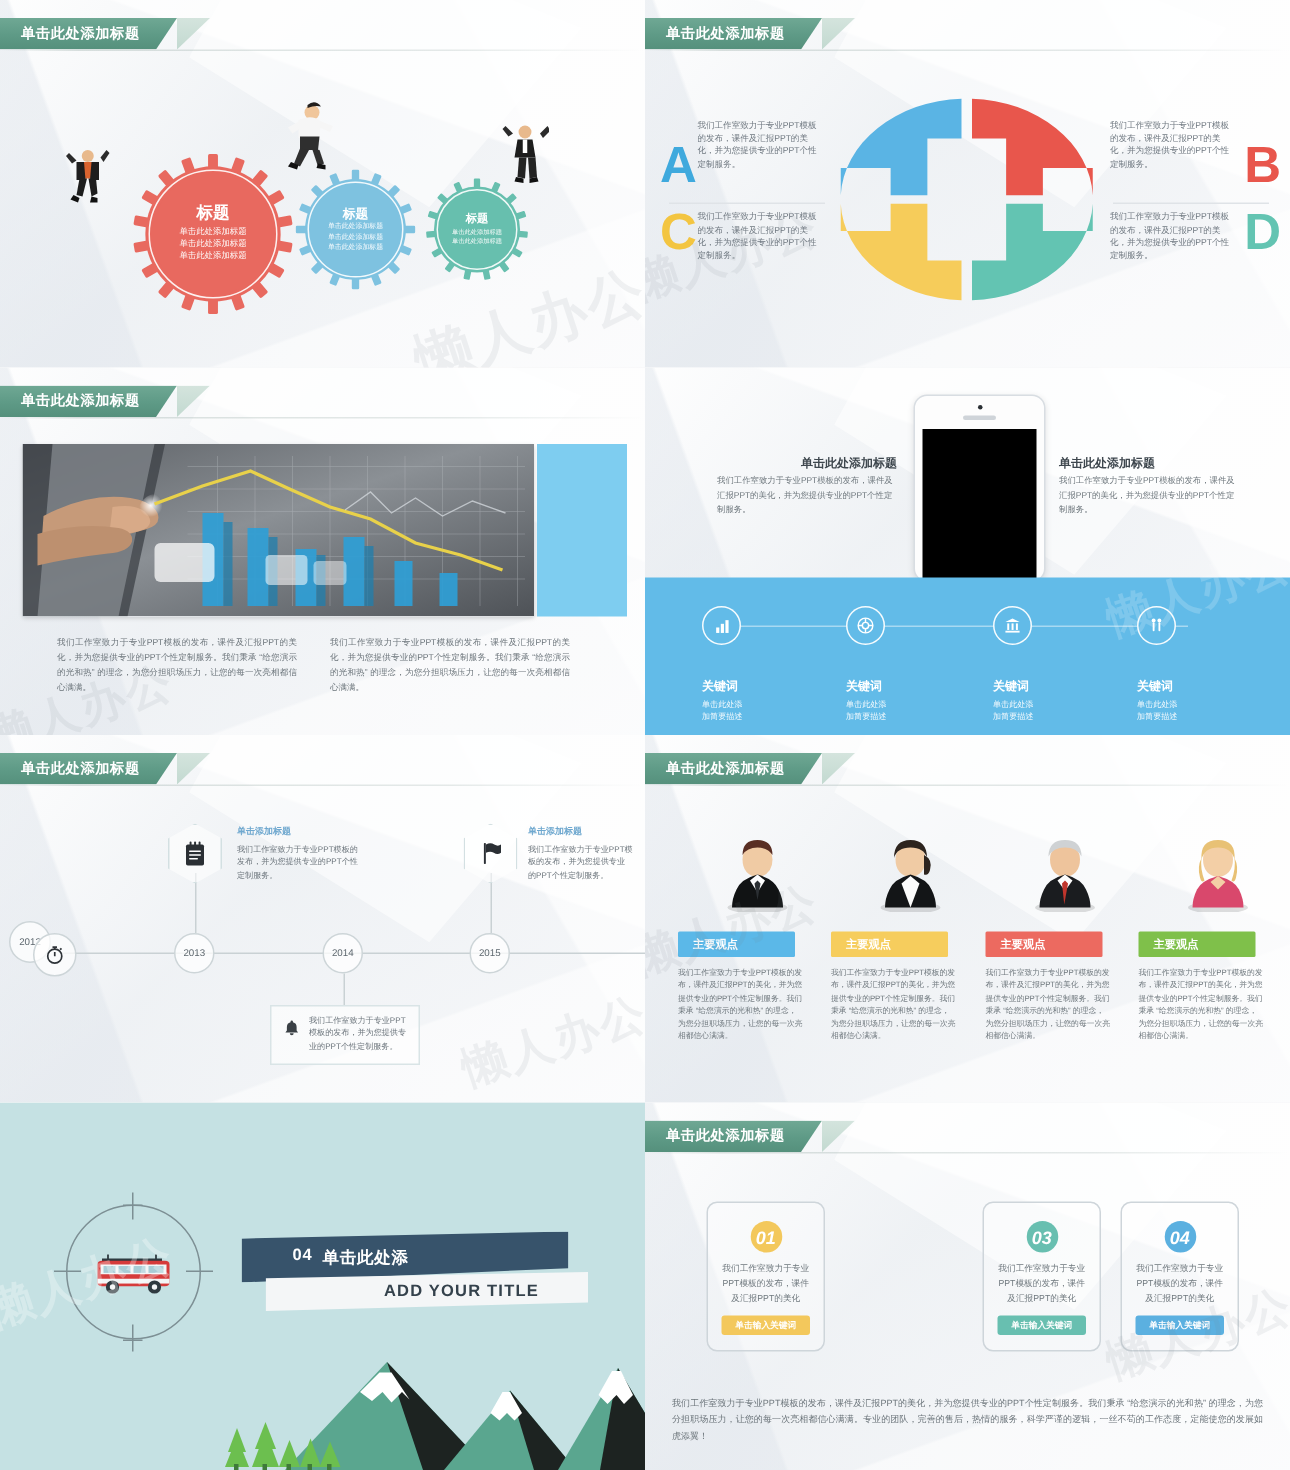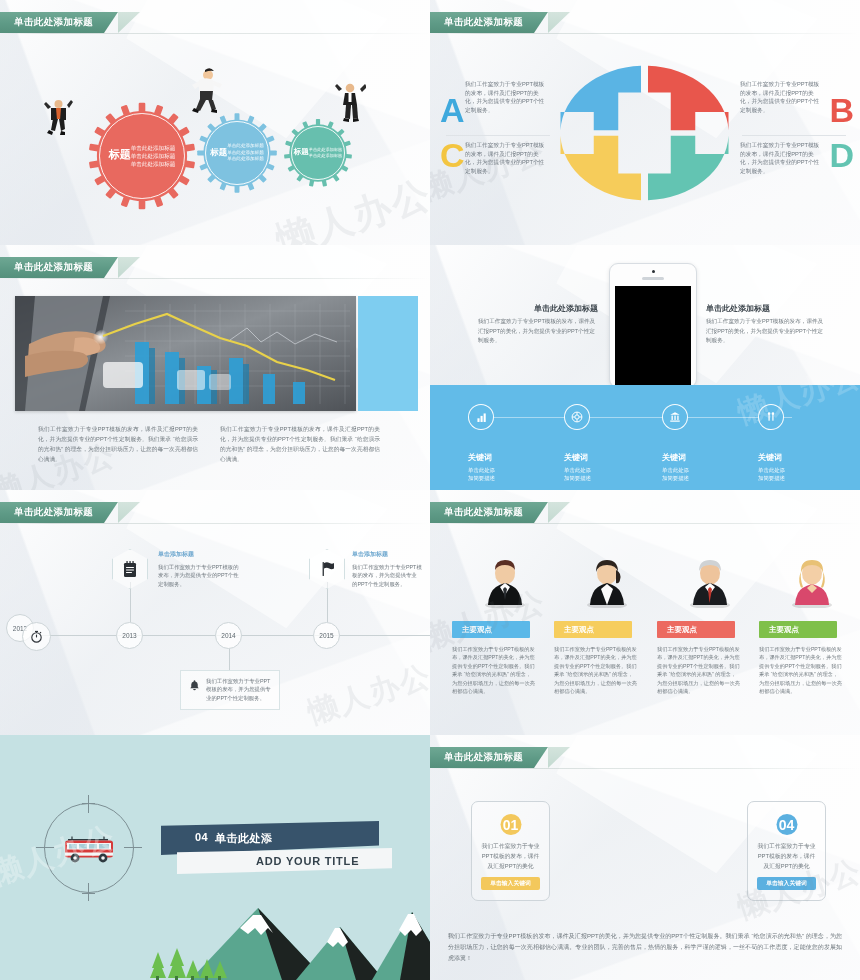--- a/index.html
+++ b/index.html
@@ -90,21 +90,21 @@
   }
   .wm.left{ left:-10px; right:auto; bottom:10px; }
 
   
   .gear{ position:absolute; border-radius:50%; }
   .gear .teeth{ position:absolute; inset:0; border-radius:50%; }
   .gear .inner{
     position:absolute; inset:11%;
     border-radius:50%;
     border:1.6px solid rgba(255,255,255,.9);
-    display:flex; flex-direction:row;
+    display:flex; flex-direction:column;
     align-items:center; justify-content:center;
     text-align:center;
   }
   .gear .g-title{ color:#fff; font-weight:bold; line-height:1; }
   .gear .g-lines{ color:rgba(255,255,255,.95); line-height:1.45; }
 
   .person{ position:absolute; }
 
   
   .donut-wrap{ position:absolute; }
@@ -196,22 +196,22 @@
   
   .card{
     position:absolute;
     border:1px solid #ced5da;
     border-radius:7px;
     background:rgba(255,255,255,.35);
   }
   .num{
     position:absolute; left:50%; transform:translateX(-50%);
     width:21px;height:21px;border-radius:50%;
-    color:#fff;font-weight:bold;font-size:14px;
-    display:flex;align-items:center;justify-content:center;
+    color:#fff;font-weight:bold;font-size:12px;
+    display:flex;align-items:center;justify-content:center;font-style:italic;
   }
   .card-p{
     position:absolute; left:8px; right:8px; top:40px;
     text-align:center; color:#6f787e; font-size:5.8px; line-height:1.72;
   }
   .pill{
     position:absolute; left:9px; right:9px; bottom:10px;
     height:13px; border-radius:2px;
     display:flex;align-items:center;justify-content:center;
     color:#fff; font-size:5.8px; font-weight:bold;
@@ -817,20 +817,25 @@
       </div>
       <div class="hdr-rule"></div>
 
       <div class="card" style="left:41px;top:66px;width:79px;height:100px;">
         <div class="num" style="top:12px;background:#f3c85c;">01</div>
         <div class="card-p">我们工作室致力于专业PPT模板的发布，课件及汇报PPT的美化</div>
         <div class="pill" style="background:#f3c85c;">单击输入关键词</div>
       </div>
 
 
+      <div class="card" style="left:225px;top:66px;width:79px;height:100px;">
+        <div class="num" style="top:12px;background:#68bfb0;">03</div>
+        <div class="card-p">我们工作室致力于专业PPT模板的发布，课件及汇报PPT的美化</div>
+        <div class="pill" style="background:#68bfb0;">单击输入关键词</div>
+      </div>
 
       <div class="card" style="left:317px;top:66px;width:79px;height:100px;">
         <div class="num" style="top:12px;background:#5bb0e0;">04</div>
         <div class="card-p">我们工作室致力于专业PPT模板的发布，课件及汇报PPT的美化</div>
         <div class="pill" style="background:#5bb0e0;">单击输入关键词</div>
       </div>
 
       <div class="foot-p">我们工作室致力于专业PPT模板的发布，课件及汇报PPT的美化，并为您提供专业的PPT个性定制服务。我们秉承 “给您演示的光和热” 的理念，为您分担职场压力，让您的每一次亮相都信心满满。专业的团队，完善的售后，热情的服务，科学严谨的逻辑，一丝不苟的工作态度，定能使您的发展如虎添翼！</div>
 
       <div class="wm" style="bottom:70px;font-size:30px;">懒人办公</div>

